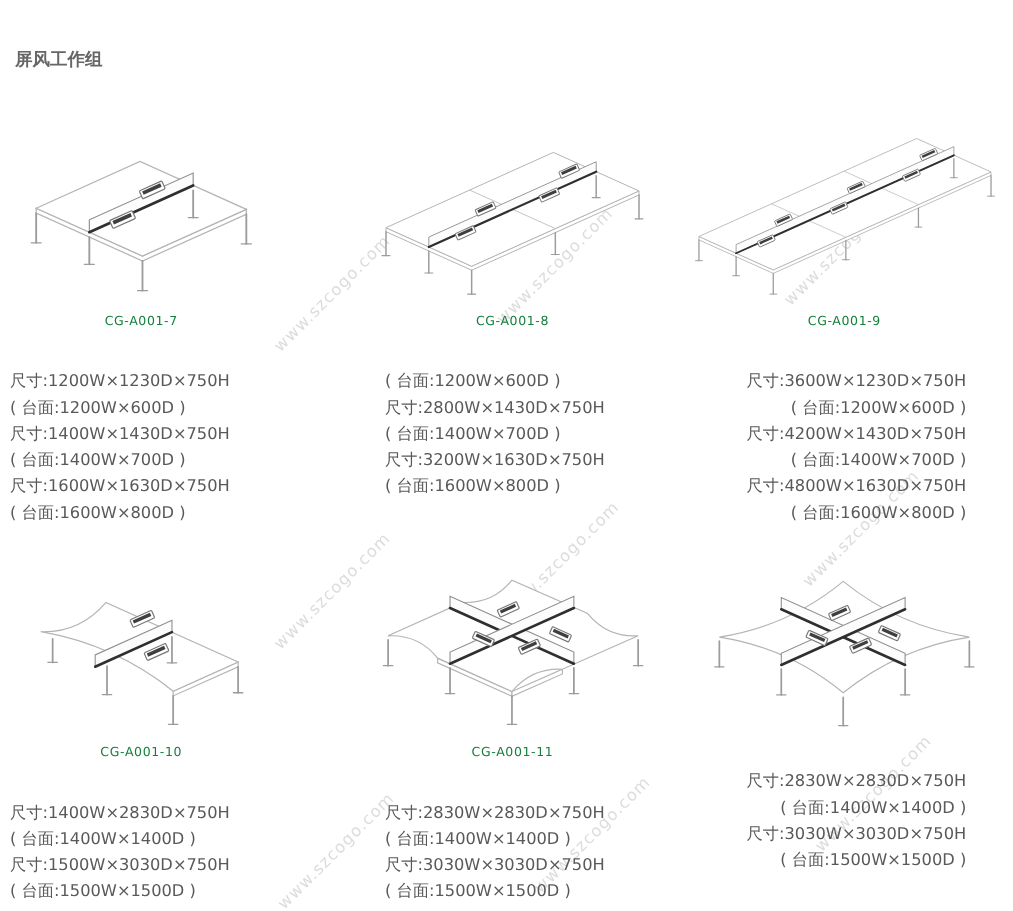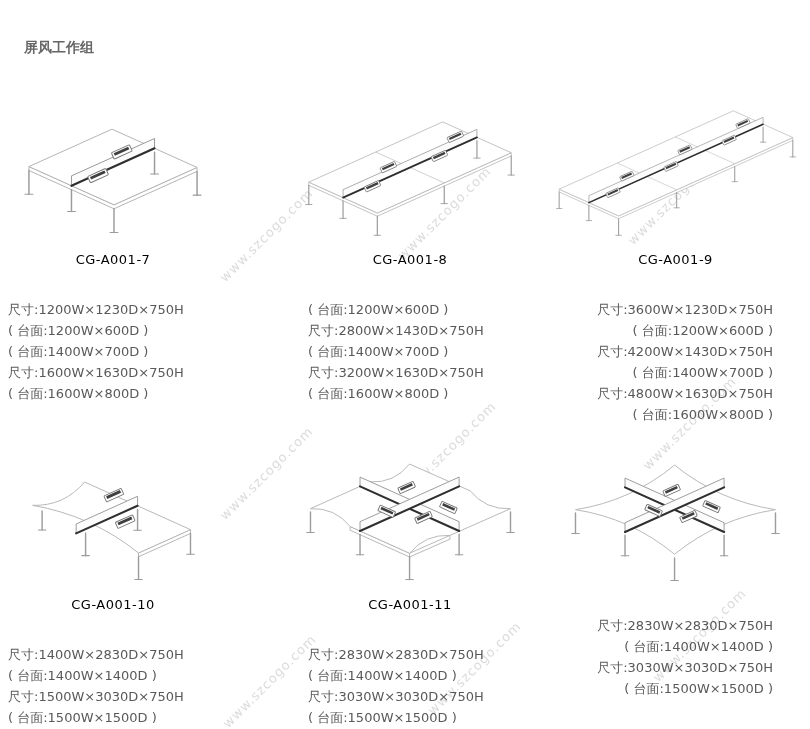--- a/index.html
+++ b/index.html
@@ -2,31 +2,31 @@
 <html><head>
 <meta charset="utf-8">
 <title>屏风工作组</title>
 <style>
   html,body{margin:0;padding:0}
   body{
     width:810px;height:729px;position:relative;overflow:hidden;
     background:#ffffff;color:#595959;
     font-family:"DejaVu Sans","Liberation Sans",sans-serif;
   }
-  .page-title{position:absolute;left:24px;top:30px;font-size:14px;color:#666;}
+  .page-title{position:absolute;left:12px;top:30px;font-size:14px;color:#666;}
   .cell{position:absolute;}
   #c1{left:8px;  top:70px; width:210px;}
   #c2{left:300px;top:70px; width:220px;}
   #c3{left:578px;top:70px; width:195px;}
   #c4{left:8px;  top:415px;width:210px;}
   #c5{left:300px;top:415px;width:220px;}
   #c6{left:578px;top:415px;width:195px;}
   .fig{height:168px;display:flex;align-items:flex-end;justify-content:center;overflow:visible;}
   svg{overflow:visible;display:block;}
-  .model{margin:14px 0 0;font-size:13px;font-weight:400;text-align:center;color:#000000;letter-spacing:.5px;}
+  .model{margin:14px 0 0;font-size:10px;font-weight:400;text-align:center;color:#15803d;letter-spacing:.5px;}
   .specs{list-style:none;margin:32px 0 0;padding:0;font-size:13px;line-height:21px;color:#595959;}
   #c2 .specs,#c5 .specs{padding-left:8px;}
   #c3 .specs,#c6 .specs{padding-left:10px;text-align:right;}
   
   .top{fill:#ffffff;stroke:#b4b4b4;stroke-width:1;}
   .band{fill:#ffffff;stroke:#b4b4b4;stroke-width:1;}
   .seam{stroke:#c4c4c4;stroke-width:1;fill:none;}
   .panel{fill:#fcfcfc;stroke:#8c8c8c;stroke-width:.9;}
   .sbase{stroke:#2f2f2f;stroke-width:2.2;stroke-linecap:round;}
   .leg{stroke:#9c9c9c;stroke-width:1.5;fill:none;stroke-linecap:round;}
@@ -71,20 +71,21 @@
       <g transform="translate(92,50) rotate(-24.2)">
           <rect class="gro" x="0" y="-6.5" width="20" height="7" rx="1"></rect>
           <rect class="grf" x="2" y="-5.2" width="16" height="3"></rect>
         </g>
     </svg>
   </div>
   <h3 class="model">CG-A001-7</h3>
   <ul class="specs">
     <li>尺寸:1200W×1230D×750H</li>
     <li>( 台面:1200W×600D )</li>
+    <li>尺寸:1400W×1430D×750H</li>
     <li>( 台面:1400W×700D )</li>
     <li>尺寸:1600W×1630D×750H</li>
     <li>( 台面:1600W×800D )</li>
   </ul>
 </section>
 
 <section class="cell" id="c2">
   <div class="fig">
     <svg width="212" viewBox="0 10 266 148" xmlns="http://www.w3.org/2000/svg">
       <path class="band" d="M6,88 L92,126.7 L260,51.1 L260,55.1 L92,130.7 L6,92 Z"></path>

